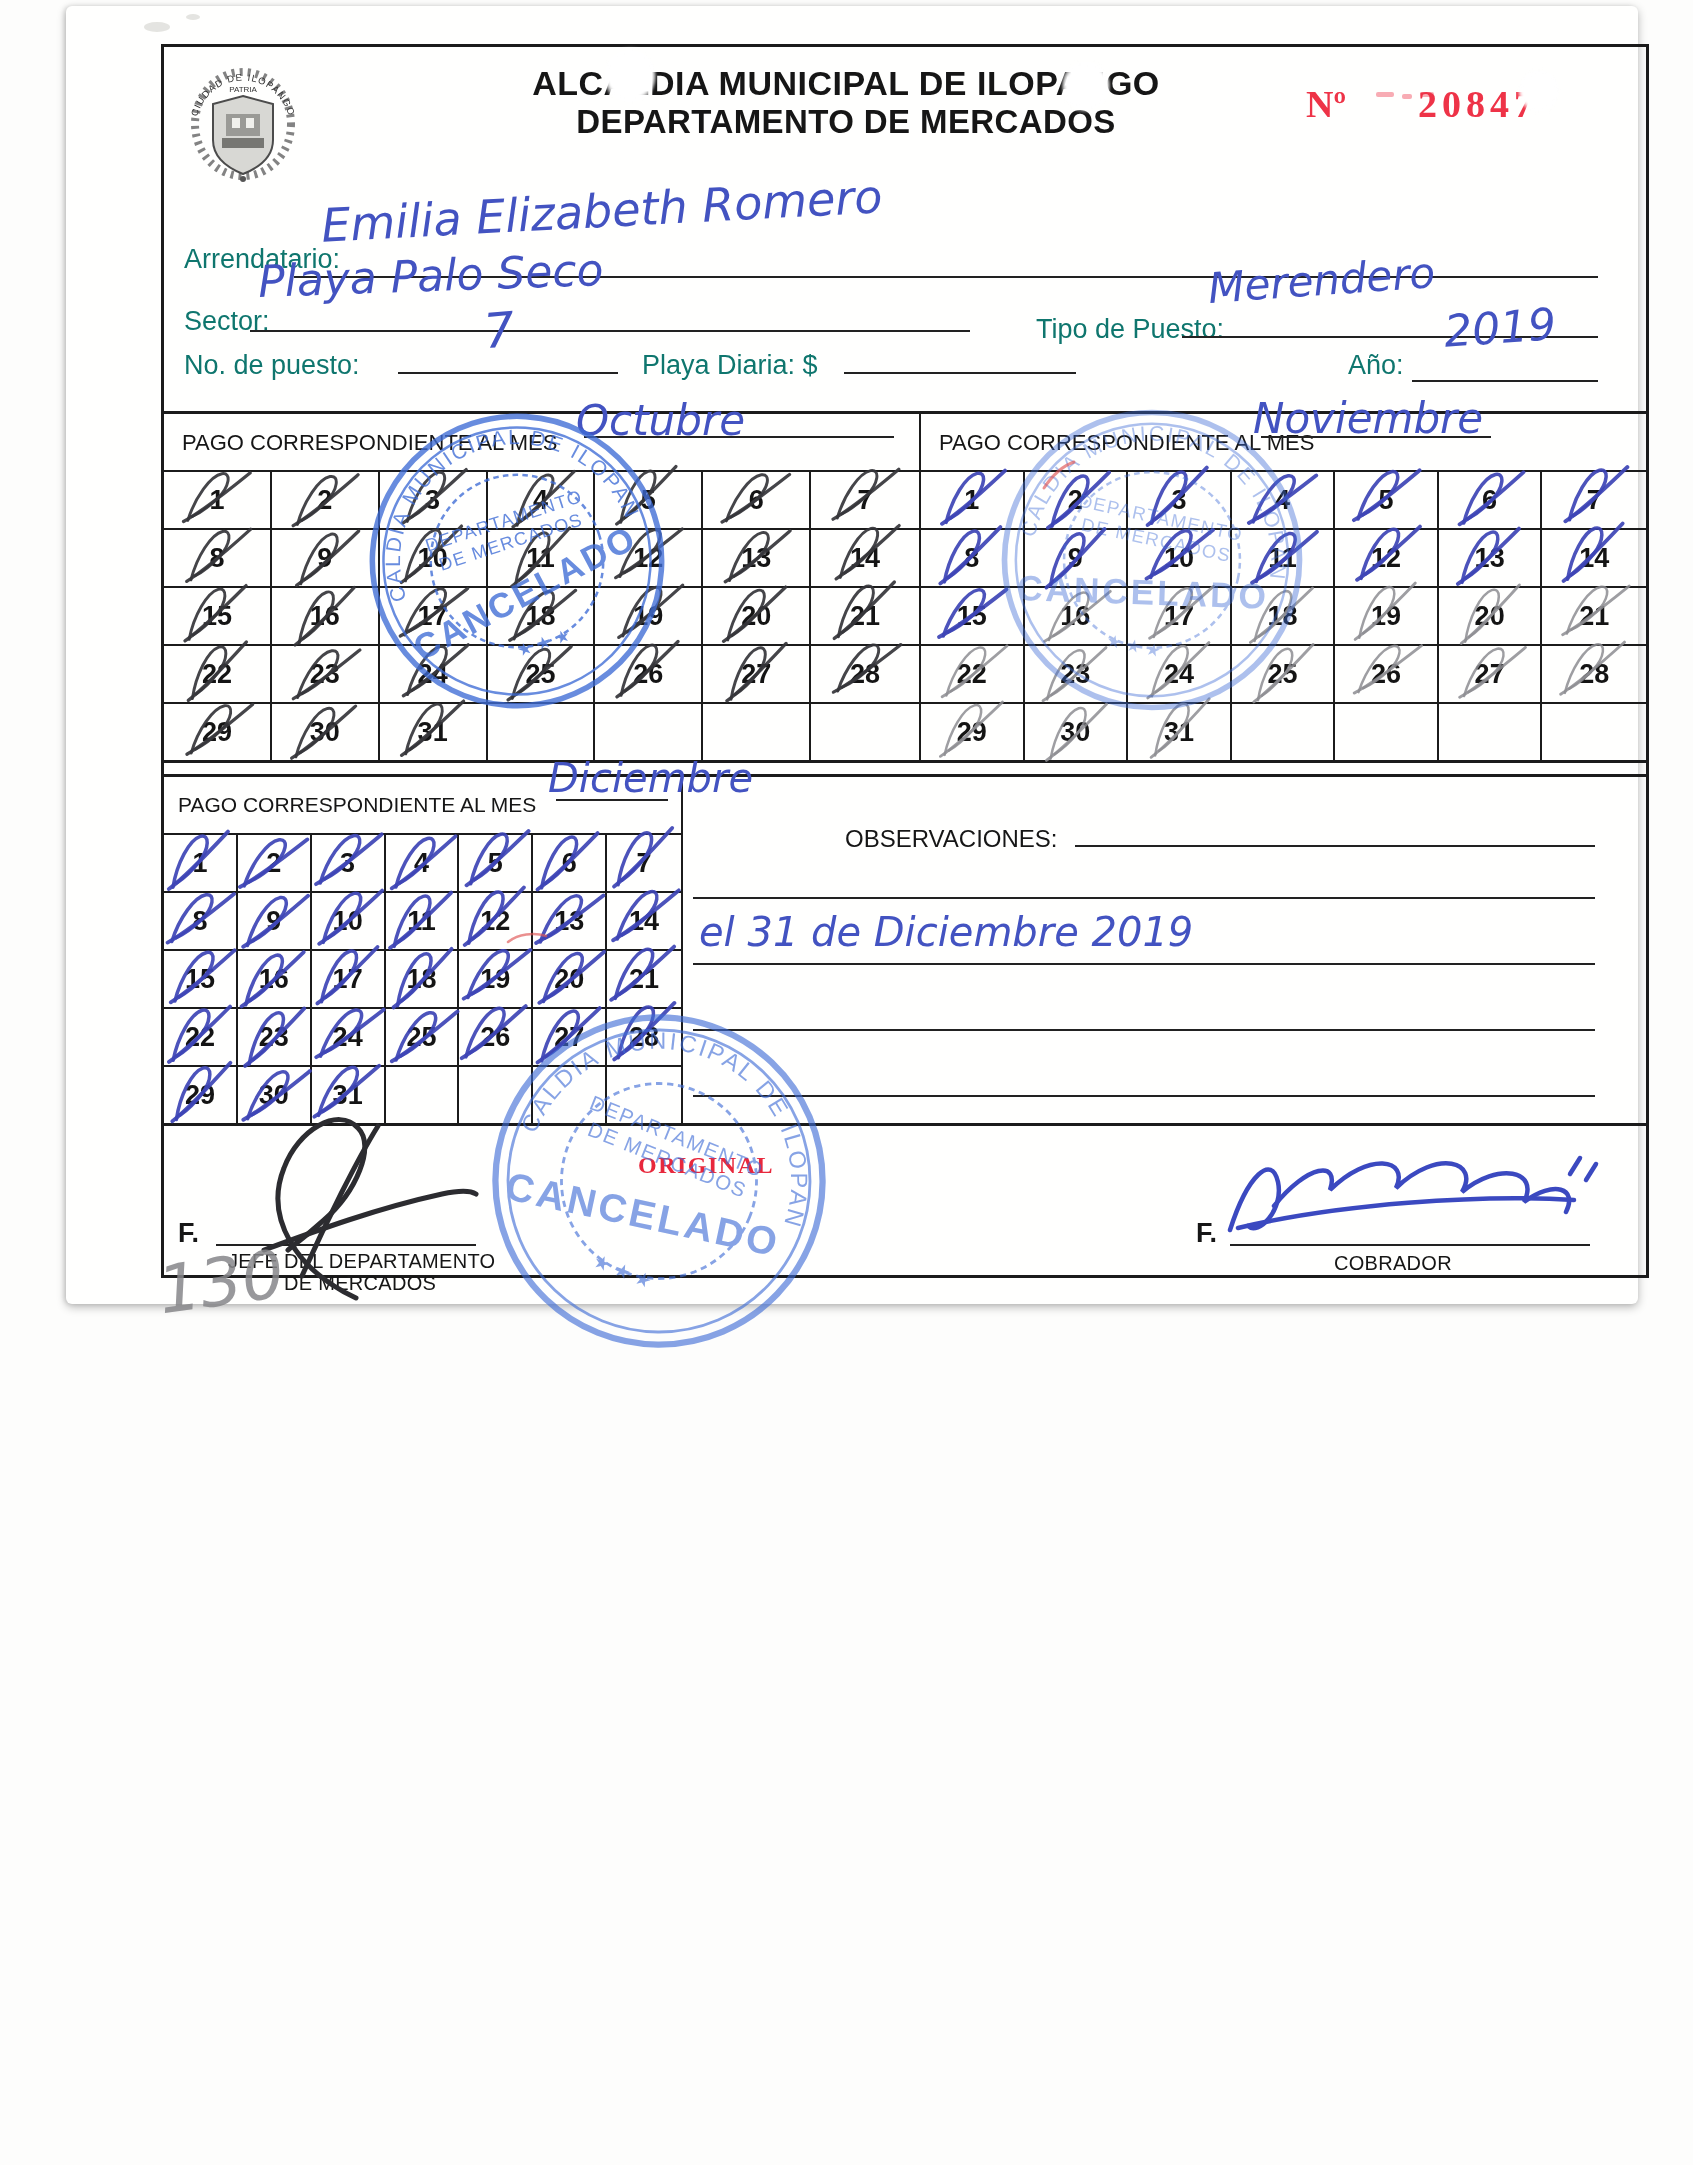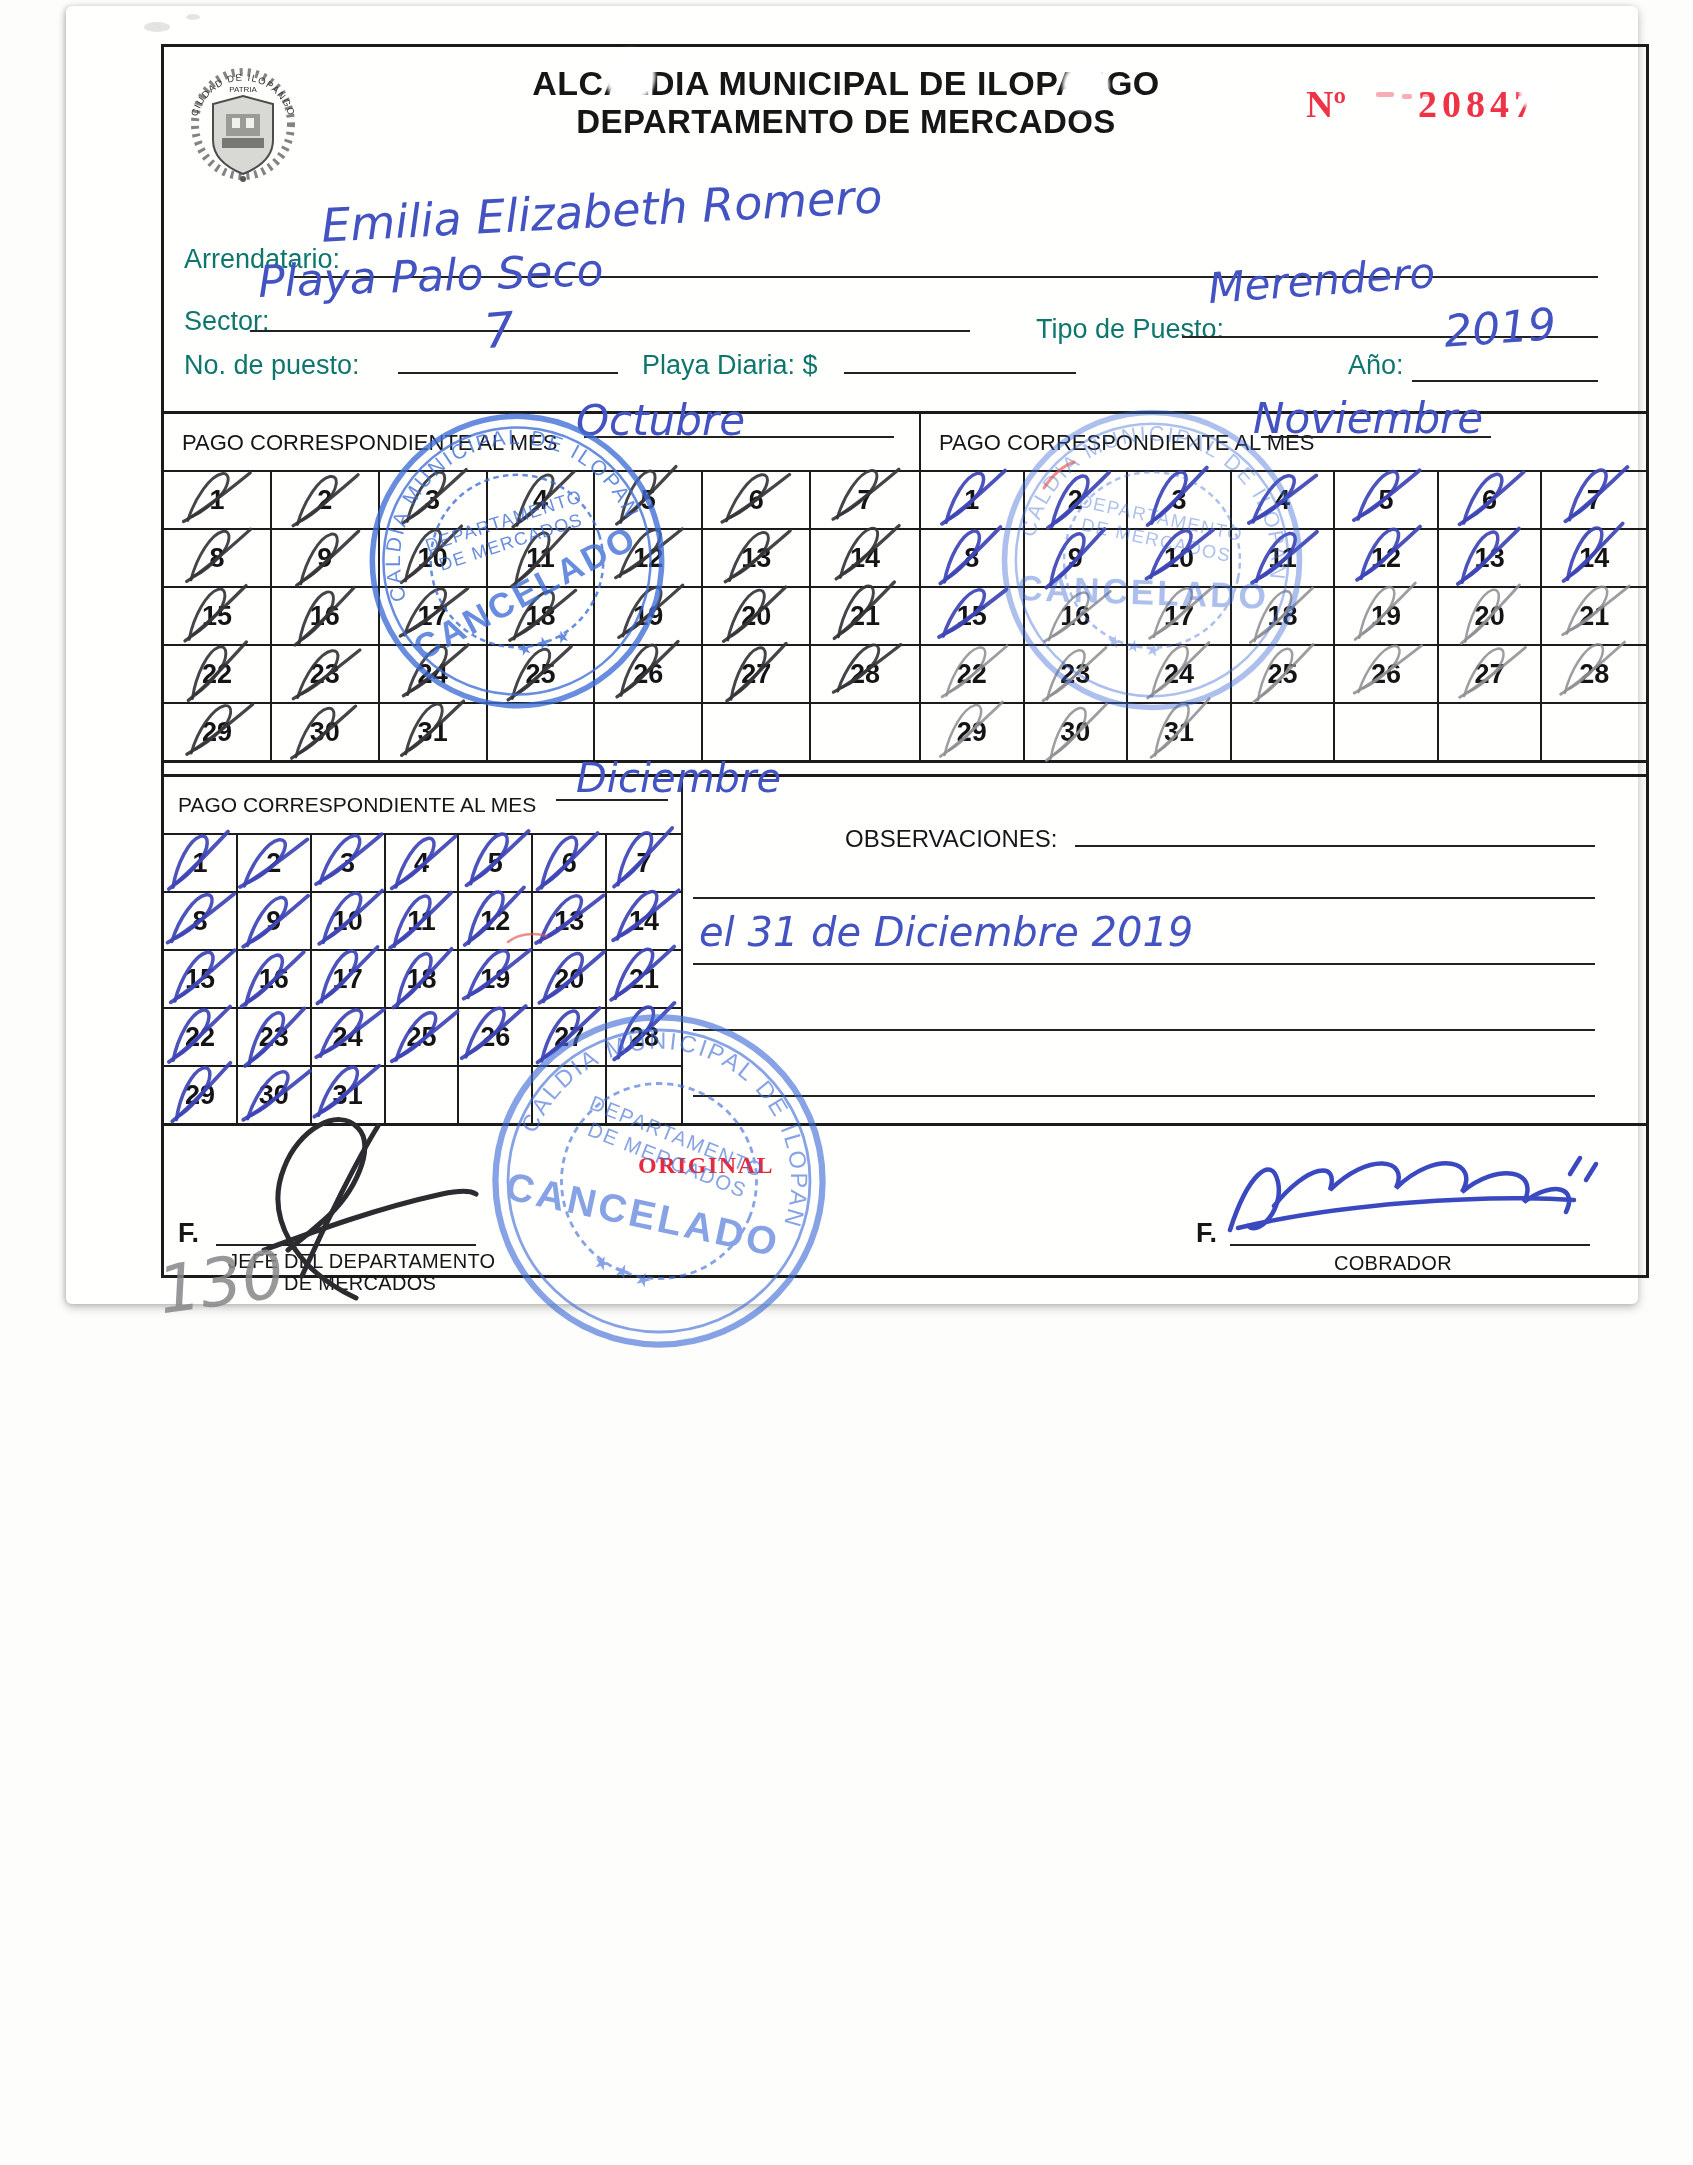--- a/index.html
+++ b/index.html
@@ -594,21 +594,21 @@
           </div>
       </div>
     </div>
 
     <div class="dec-section">
       <div class="month-panel" style="width:517px;">
         <div class="mp-header">
           <span class="mp-label small">PAGO CORRESPONDIENTE AL MES</span>
           <div class="mline" style="left:392px;top:22px;width:112px;"></div>
           <span class="hw" style="left:384px;top:-22px;">
-            <span class="hw-month" style="font-size:40px;margin-left:28px;">Diciembre</span></span>
+            <span class="hw-month" style="font-size:40px;">Diciembre</span></span>
         </div>
         <div class="grid">
             <div class="cell">
               <span class="day-num">1</span>
               <svg viewBox="0 0 100 100" class="cross" style="transform: rotate(-4deg) translate(-2px, 0px);">
                 <path d="M12 82 C 20 48 40 16 56 12 C 70 9 68 30 52 48 C 41 60 27 71 18 76" fill="none" stroke="#3d44b5" stroke-width="5" stroke-linecap="round" opacity=".92"></path>
                 <path d="M6 84 C 34 66 66 36 96 8" fill="none" stroke="#3d44b5" stroke-width="5.5" stroke-linecap="round" opacity=".92"></path>
               </svg>
             </div>
             <div class="cell">

